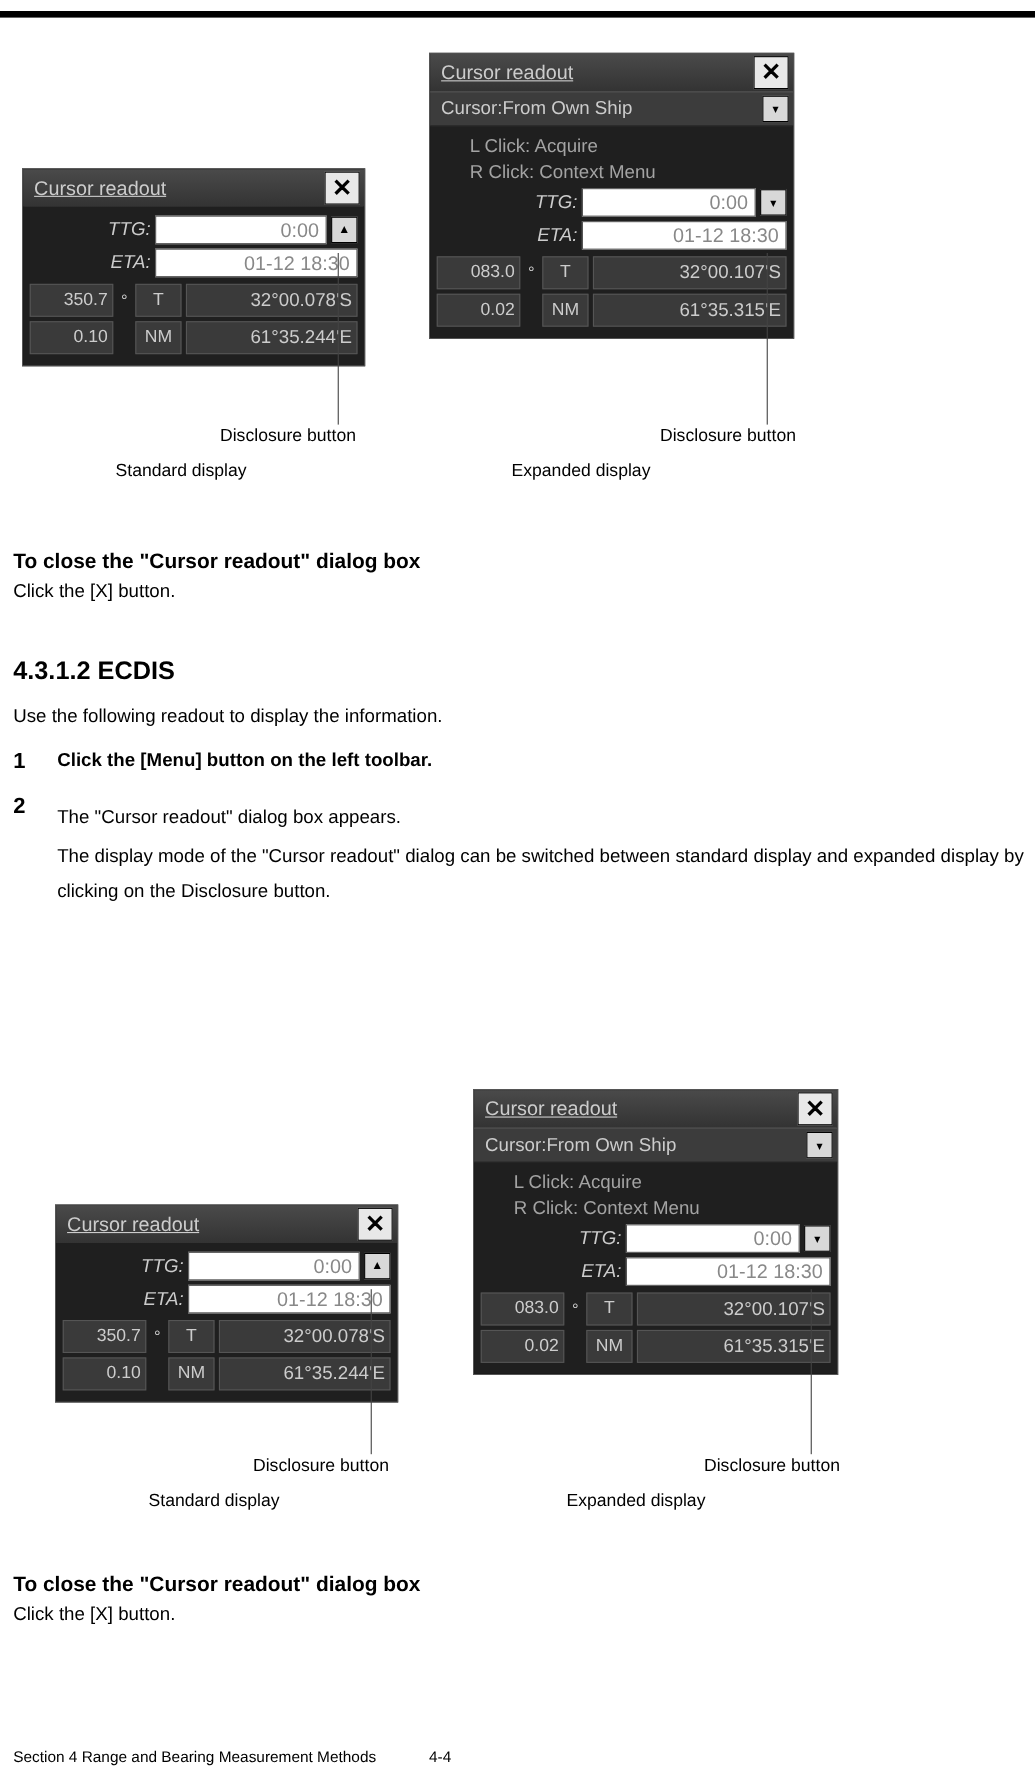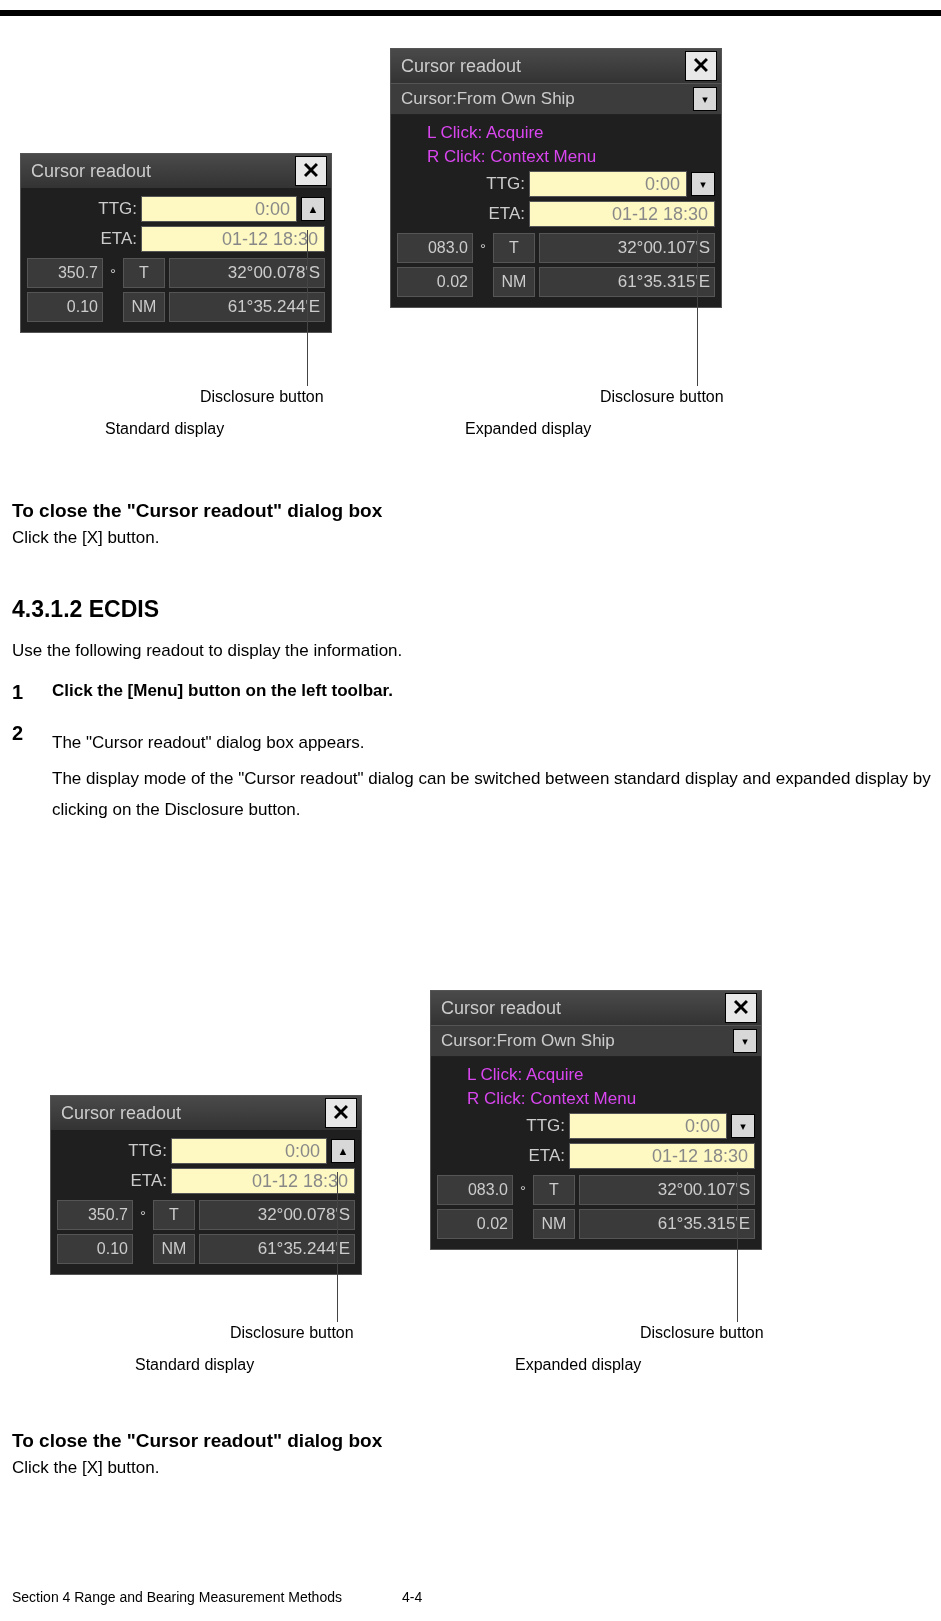--- a/index.html
+++ b/index.html
@@ -34,20 +34,21 @@
     display: flex;
     align-items: center;
     justify-content: space-between;
     background: linear-gradient(#4a4a4a, #333);
     height: 34px;
     padding: 0 4px 0 10px;
   }
   .dialog .titlebar .title {
     font-size: 18px;
     color: #ccc;
+    text-decoration: underline;
   }
   .close-btn {
     width: 30px;
     height: 28px;
     background: #e8e8e8;
     color: #000;
     font-weight: bold;
     display: flex;
     align-items: center;
     justify-content: center;
@@ -81,39 +82,40 @@
     cursor: pointer;
     font-size: 11px;
     color: #000;
   }
   .body-area {
     background: #1f1f1f;
     padding: 6px 6px 10px 6px;
   }
   .hint-line {
     font-size: 17px;
-    color: #d946ef;
+    color: #a3a3a3;
     padding: 2px 0 2px 30px;
   }
   .kv-row {
     display: flex;
     align-items: center;
     height: 30px;
     gap: 4px;
   }
   .k {
     width: 120px;
     text-align: right;
     font-size: 17px;
     color: #ccc;
+    font-style: italic;
   }
   .k-small { width: 60px; }
   .v {
     flex: 1;
-    background: #fef9c3;
+    background: #ffffff;
     border: 1px solid #555;
     height: 24px;
     display: flex;
     align-items: center;
     justify-content: flex-end;
     padding: 0 6px;
     font-size: 18px;
     color: #ddd;
     font-variant-numeric: tabular-nums;
   }
@@ -159,21 +161,21 @@
   .step .step-title { font-weight: bold; font-size: 17px; }
   .step .step-text { font-size: 17px; margin: 6px 0; line-height: 1.8; }
 
   .footer {
     position: absolute;
     bottom: 16px;
     left: 12px;
     font-size: 14px;
     color: #000;
     display: flex;
-    gap: 60px;
+    gap: 48px;
   }
 </style>
 </head>
 <body>
 
 <div class="page">
   <div class="topbar"></div>
 
   <div class="dialog" style="left:20px; top:153px; width:310px;">
     <div class="titlebar">

